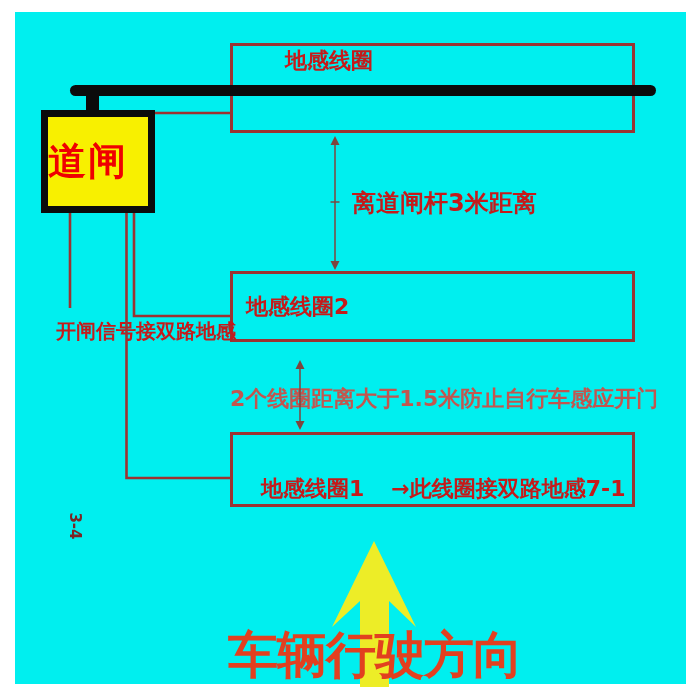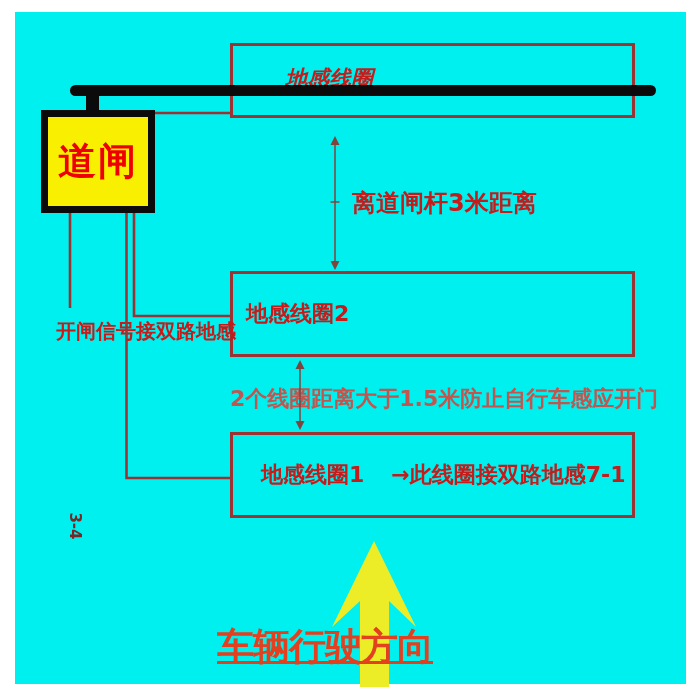--- a/index.html
+++ b/index.html
@@ -29,50 +29,50 @@
   }
   #bar-stub{
     position:absolute;left:86px;top:93px;width:13px;height:19px;
     background:var(--black,#0b0b0b);z-index:5;
   }
   
   #gate{
     position:absolute;left:41px;top:110px;width:114px;height:103px;
     box-sizing:border-box;border:7px solid var(--black,#0b0b0b);
     background:var(--gate_yellow,#f8f000);
-    display:flex;align-items:center;justify-content:center;z-index:4;
+    display:flex;align-items:center;z-index:4;
   }
   #gate .lbl{
     color:var(--gate_text_red,#ef0000);font-size:38px;font-weight:bold;
     letter-spacing:2px;white-space:nowrap;
   }
   
   .loopbox{
     position:absolute;left:230px;width:405px;box-sizing:border-box;
     border:3px solid var(--wire_red,#9b3332);
     display:flex;align-items:center;z-index:2;
     color:var(--label_red,#c41b1b);font-weight:bold;font-size:22px;
     white-space:nowrap;
   }
-  #loop-top{top:43px;height:75px;align-items:center;padding:0 0 4px 52px;font-style:italic;}
+  #loop-top{top:43px;height:90px;align-items:flex-start;padding:0 0 4px 52px;}
   #loop-top .gap{width:40px;}
-  #loop-middle{top:271px;height:86px;padding-left:13px;}
+  #loop-middle{top:271px;height:71px;padding-left:13px;}
   #loop-middle .gap{width:33px;}
-  #loop-bottom{top:432px;height:86px;padding-left:28px;}
+  #loop-bottom{top:432px;height:75px;padding-left:28px;align-items:flex-end;}
   #loop-bottom .gap{width:27px;}
   .gap{display:inline-block;}
 
   
   .note{position:absolute;font-weight:bold;white-space:nowrap;z-index:2;}
   #note-distance{left:352px;top:187px;font-size:24px;color:var(--label_red,#c41b1b);text-align:right;}
   #note-spacing{left:230px;top:384px;width:405px;text-align:center;font-size:22px;
     color:var(--muted_red,#c2564f);}
   #note-direction{
-    left:217px;top:622px;font-size:37px;letter-spacing:-1px;
-    color:var(--direction_red,#e2401f);z-index:8;text-decoration:underline;
+    left:228px;top:622px;font-size:50px;letter-spacing:-1px;
+    color:var(--direction_red,#e2401f);z-index:8;
   }
   
   #note-signal{
     left:56px;top:321px;width:27px;font-size:20px;line-height:21px;
     color:var(--label_red,#c41b1b);word-break:break-all;text-align:center;
   }
   #note-terminals{
     left:58px;top:517px;width:34px;height:18px;font-size:15px;text-align:center;
     color:var(--terminal_dark,#7b2525);transform:rotate(90deg);
   }

